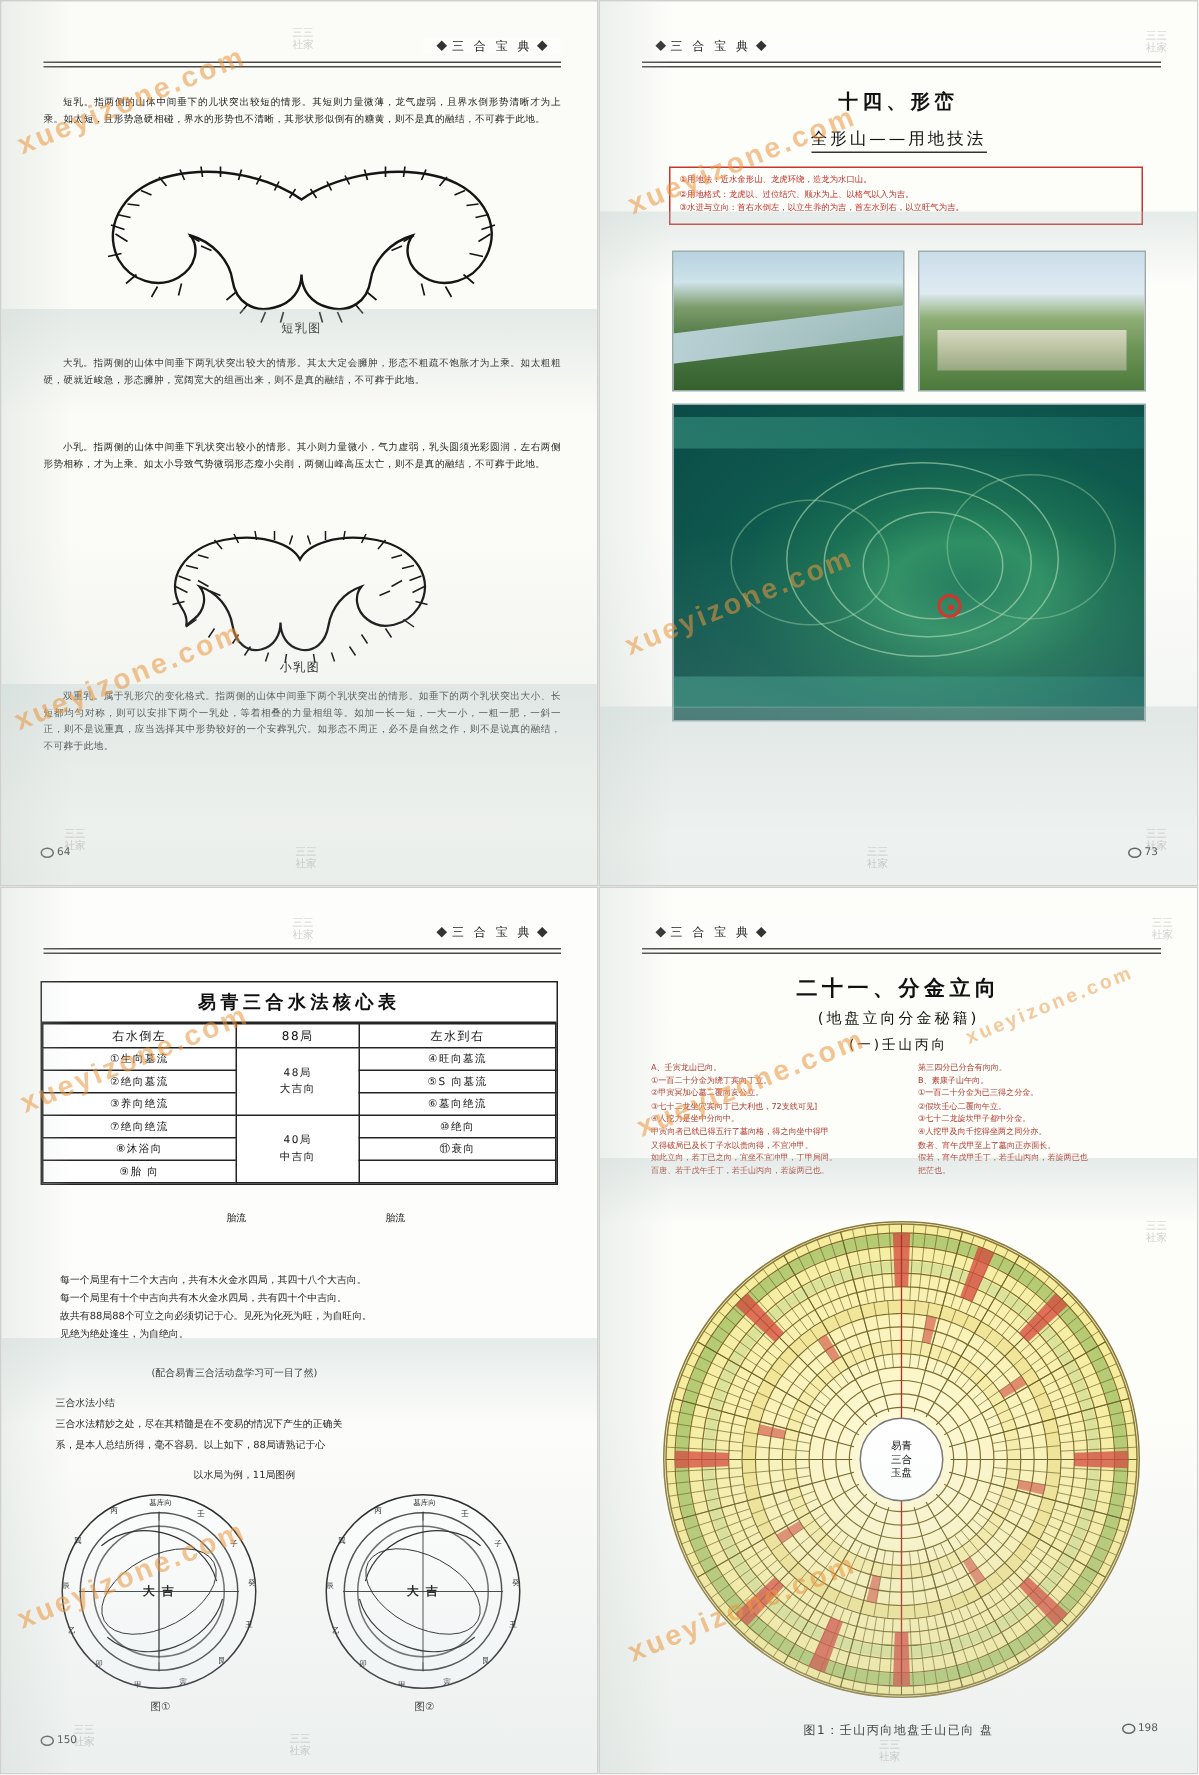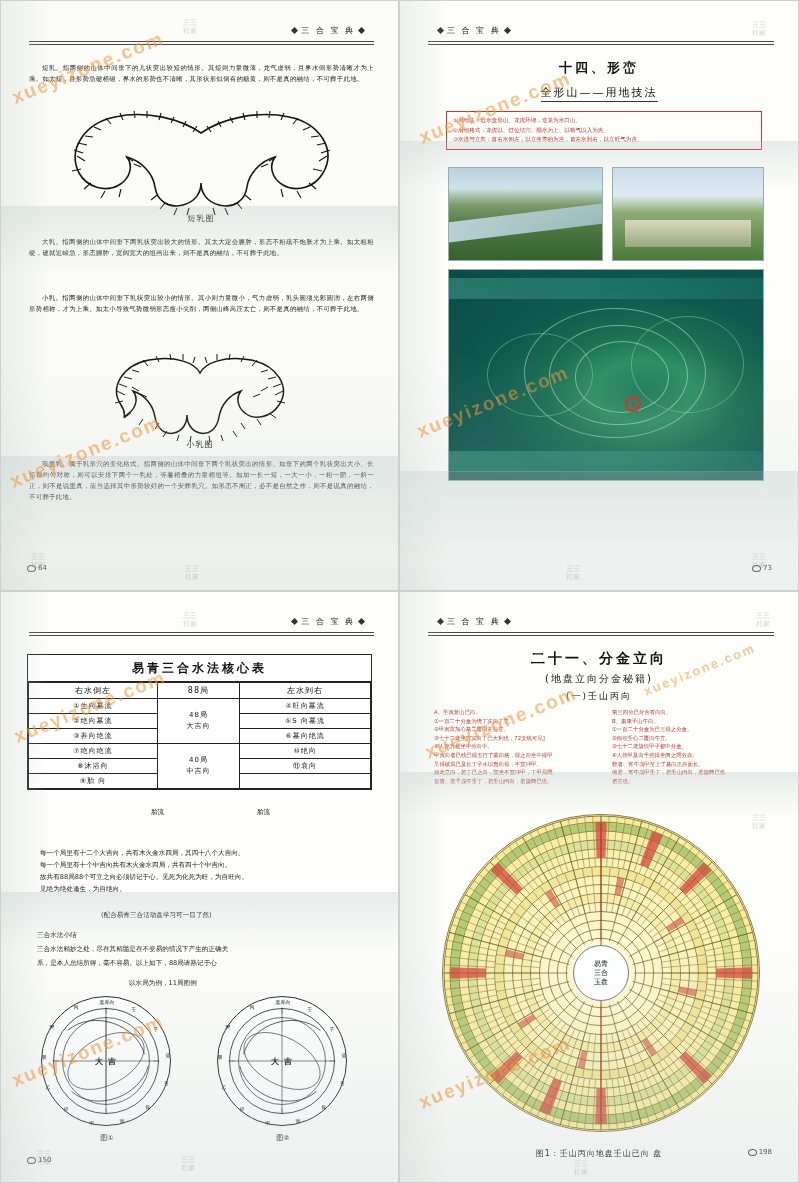--- a/index.html
+++ b/index.html
@@ -99,21 +99,21 @@
     font-family:"Liberation Sans", sans-serif;
   }
   .wm.sm { font-size:13px; color:rgba(235,150,60,0.5); }
   .stamp {
     position:absolute;
     width:26px; height:26px;
     border-radius:4px;
     color:rgba(150,150,150,0.45);
     font-size:7px;
     line-height:8px;
-    text-align:left;
+    text-align:right;
     padding-top:4px;
     pointer-events:none;
     font-family:Liberation Mono, monospace;
   }
 
   
   .figwrap { position:absolute; }
 
   
   .p2title {

